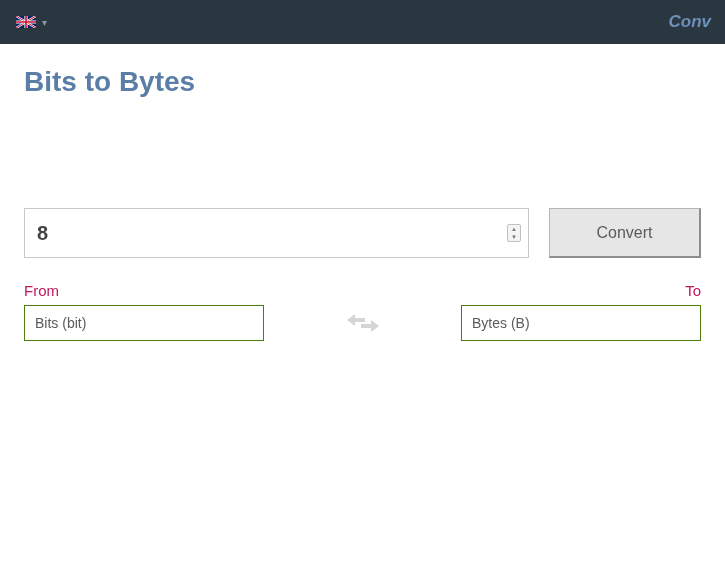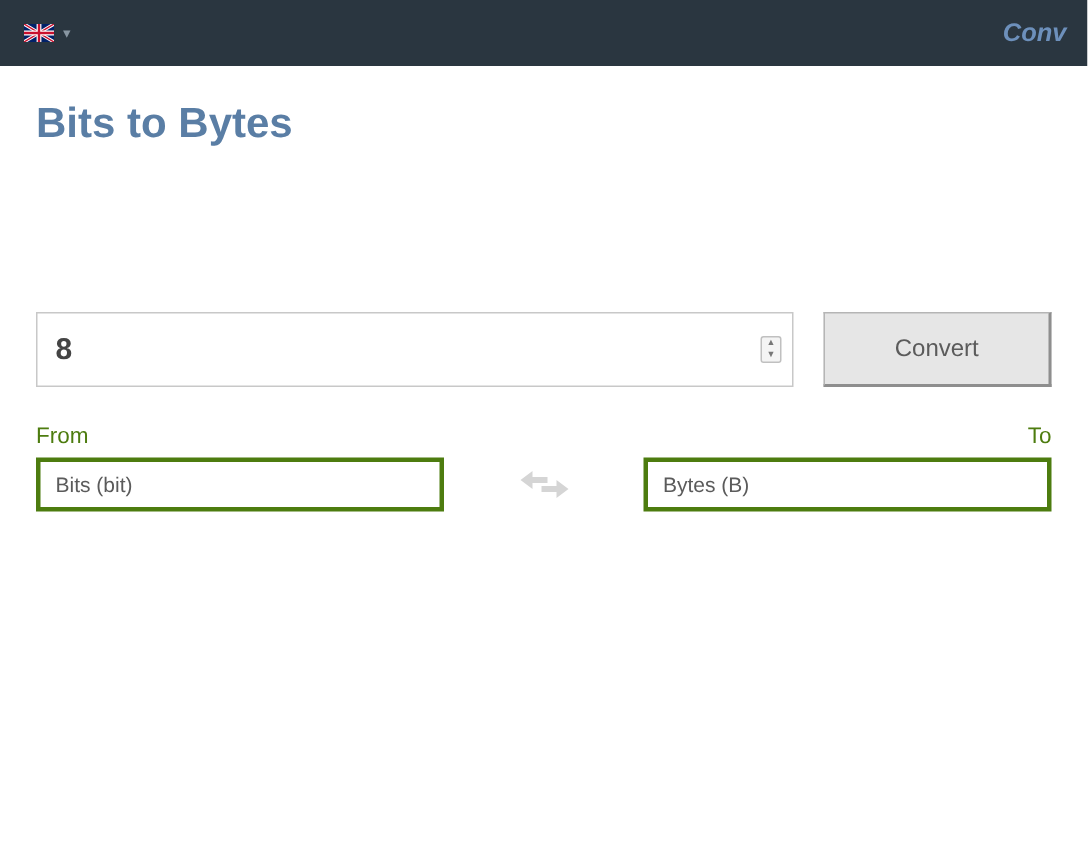--- a/index.html
+++ b/index.html
@@ -109,34 +109,34 @@
       border-bottom: 2px solid #8E8E8E;
       color: #5B5B5B;
       font-size: 16px;
       cursor: pointer;
     }
 
     .labels-row {
       display: flex;
       justify-content: space-between;
       margin-top: 24px;
-      color: #4d7c0f;
+      color: #be185d;
       font-size: 15px;
     }
 
     .selects-row {
       display: flex;
       align-items: center;
       margin-top: 6px;
       gap: 0;
     }
     .unit-select {
-      width: 272px;
+      width: 240px;
       height: 36px;
-      border: 3px solid #4d7c0f;
+      border: 1px solid #4d7c0f;
       padding: 0 10px;
       display: flex;
       align-items: center;
       color: #5B5B5B;
       font-size: 14px;
       cursor: pointer;
       background: #fff;
     }
     .swap-area {
       flex: 1;

